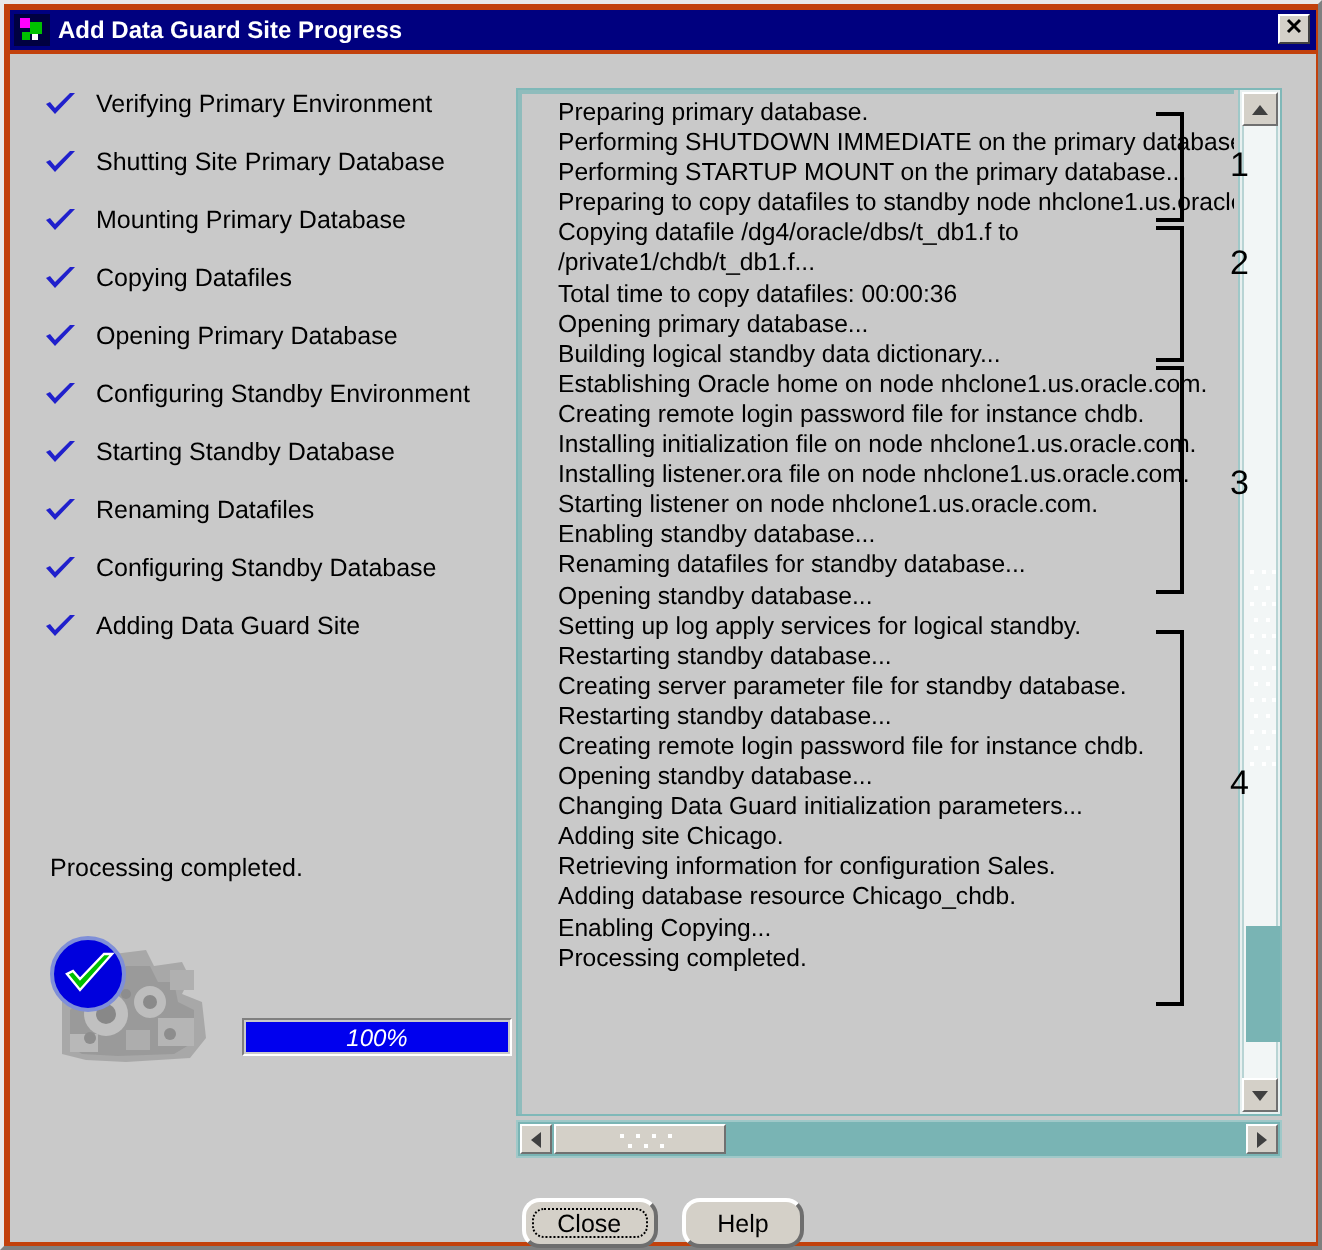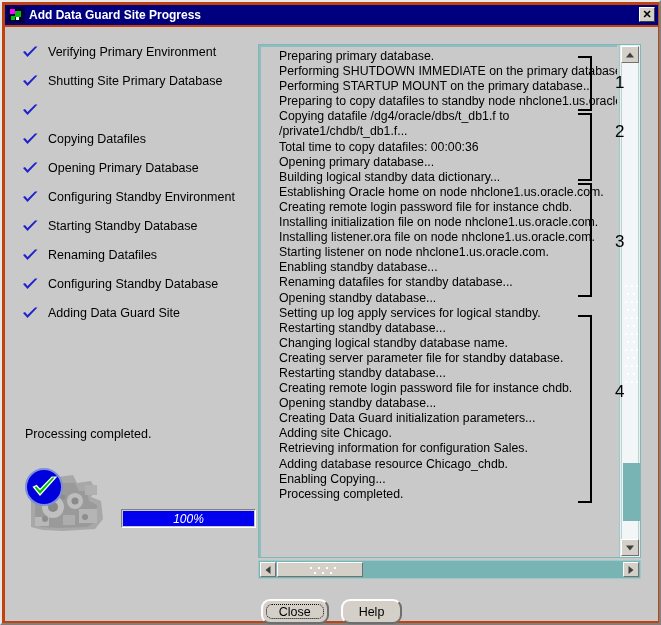--- a/index.html
+++ b/index.html
@@ -261,20 +261,21 @@
             </svg>
         </span>
         <span class="step-label">Shutting Site Primary Database</span>
       </div>
       <div class="step">
         <span class="check">
           <svg width="17" height="14" viewBox="0 0 17 14">
               <path d="M1 6 L5.5 11 L15.5 0.5 L13 0.5 L5.5 8 L3 5 Z" fill="#2020cc"></path>
             </svg>
         </span>
+        <span class="step-label">Mounting Primary Database</span>
       </div>
       <div class="step">
         <span class="check">
           <svg width="17" height="14" viewBox="0 0 17 14">
               <path d="M1 6 L5.5 11 L15.5 0.5 L13 0.5 L5.5 8 L3 5 Z" fill="#2020cc"></path>
             </svg>
         </span>
         <span class="step-label">Copying Datafiles</span>
       </div>
       <div class="step">
@@ -375,26 +376,25 @@
           <div>Establishing Oracle home on node nhclone1.us.oracle.com.</div>
           <div>Creating remote login password file for instance chdb.</div>
           <div>Installing initialization file on node nhclone1.us.oracle.com.</div>
           <div>Installing listener.ora file on node nhclone1.us.oracle.com.</div>
           <div>Starting listener on node nhclone1.us.oracle.com.</div>
           <div>Enabling standby database...</div>
           <div>Renaming datafiles for standby database...</div>
           <div>Opening standby database...</div>
           <div>Setting up log apply services for logical standby.</div>
           <div>Restarting standby database...</div>
-          <div>Changing logical standby database name.</div>
           <div>Creating server parameter file for standby database.</div>
           <div>Restarting standby database...</div>
           <div>Creating remote login password file for instance chdb.</div>
           <div>Opening standby database...</div>
-          <div>Creating Data Guard initialization parameters...</div>
+          <div>Changing Data Guard initialization parameters...</div>
           <div>Adding site Chicago.</div>
           <div>Retrieving information for configuration Sales.</div>
           <div>Adding database resource Chicago_chdb.</div>
           <div>Enabling Copying...</div>
           <div>Processing completed.</div>
         </div>
       </div>
 
       <div class="vscroll">
         <div class="vs-btn vs-up">

